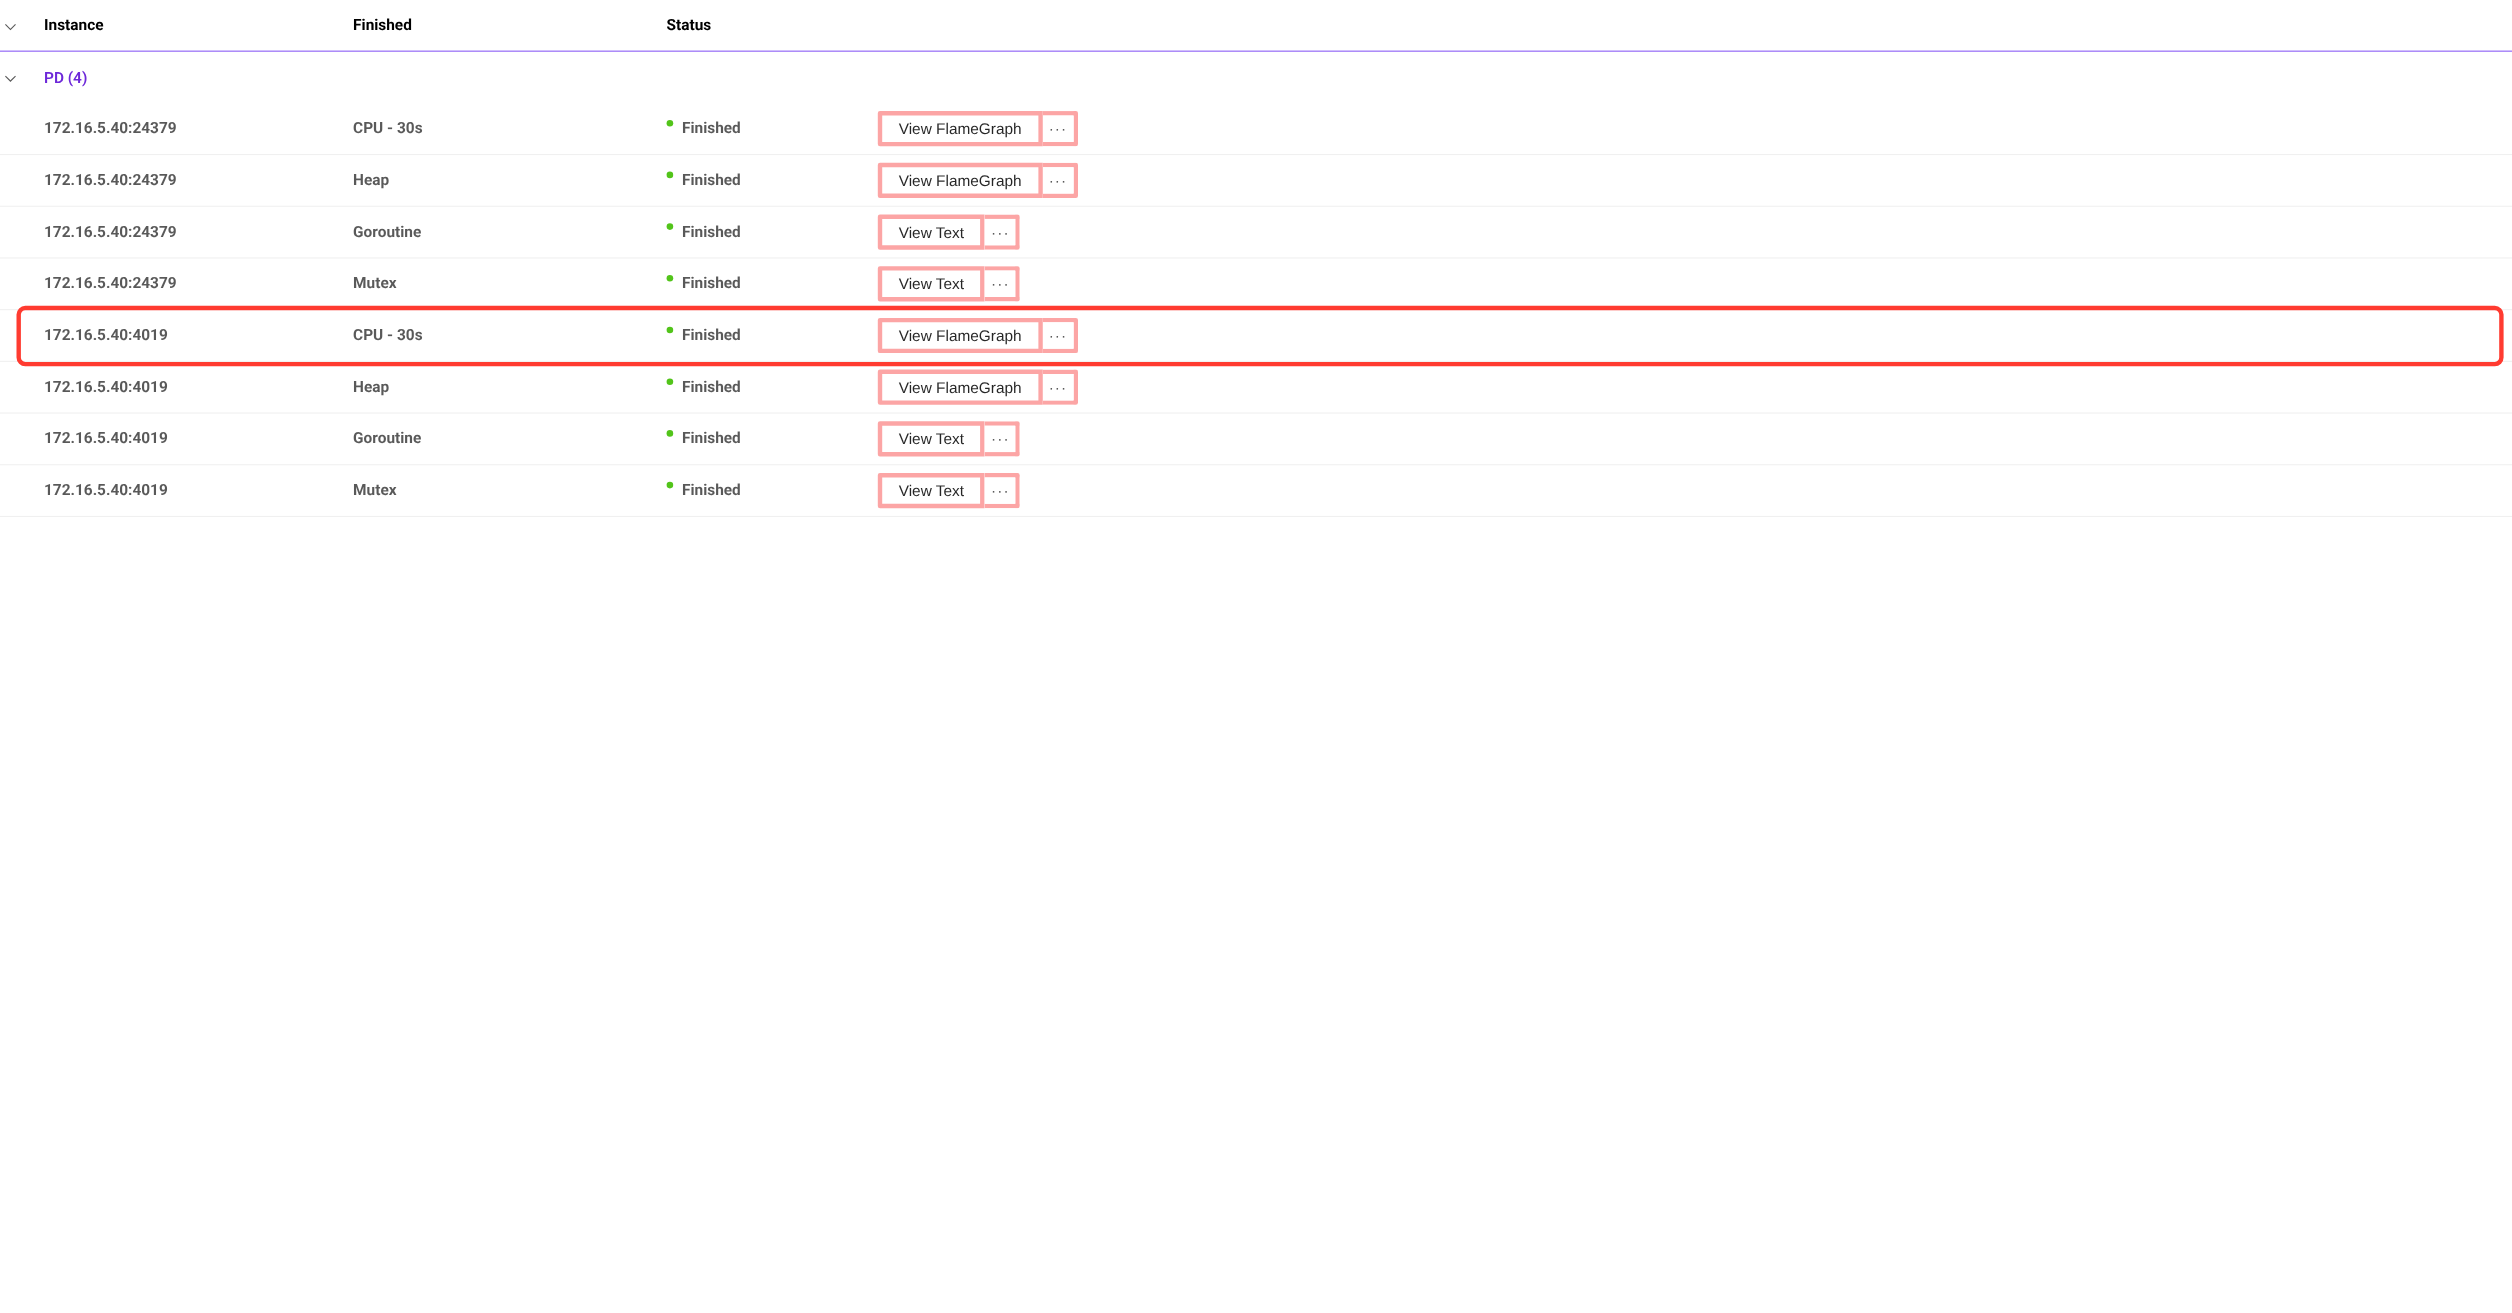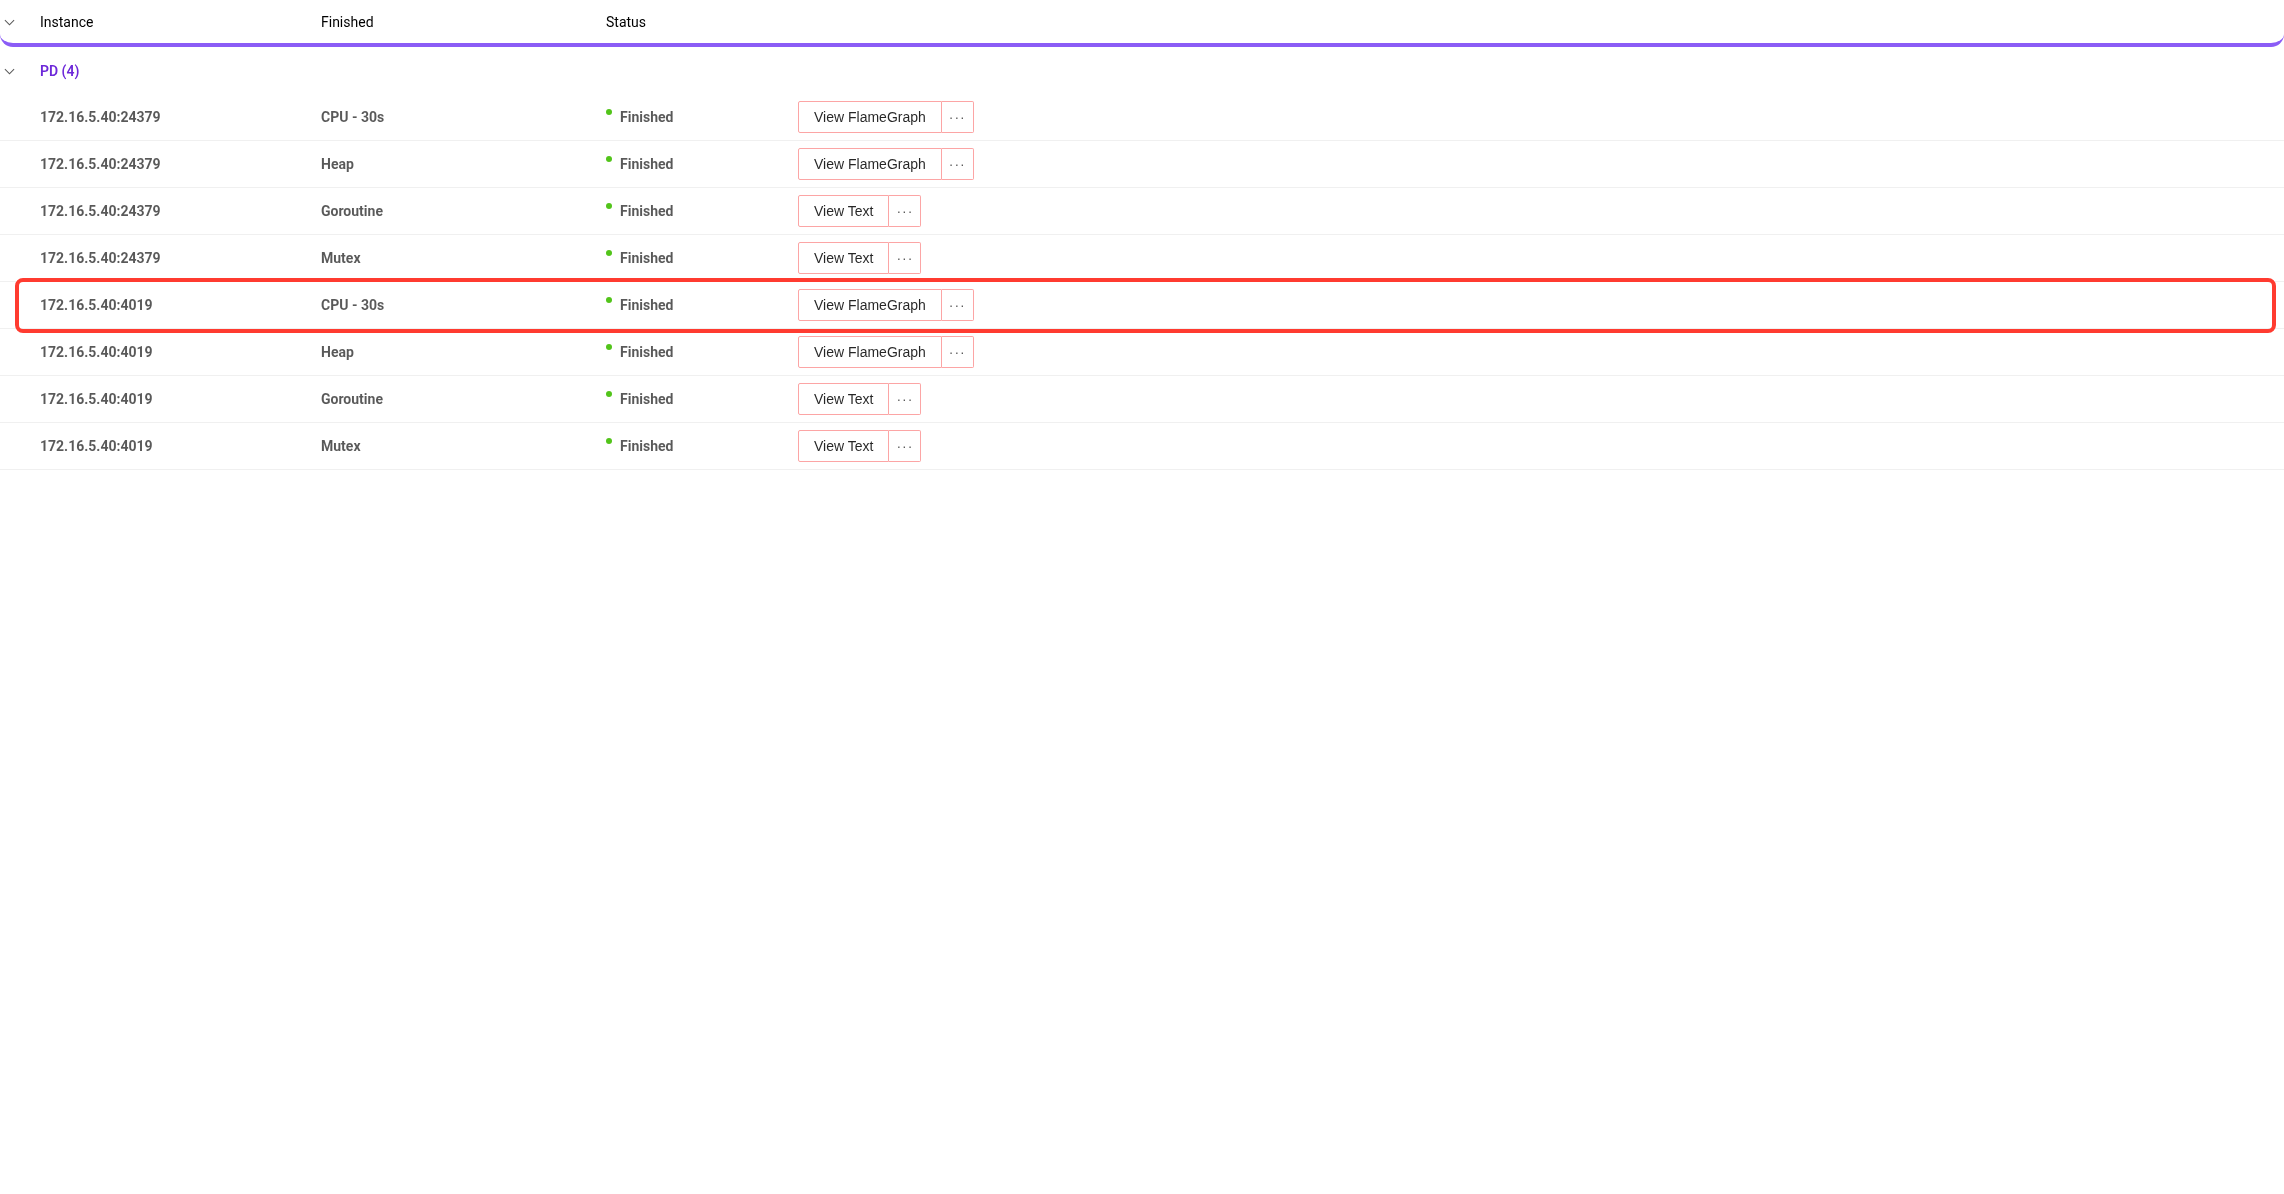--- a/index.html
+++ b/index.html
@@ -13,23 +13,22 @@
       width: 100%;
     }
     .row {
       display: flex;
       align-items: center;
       border-bottom: 1px solid #f0f0f0;
       min-height: 47px;
       padding: 0 6px;
     }
     .header-row {
-      font-weight: 400;
-      border-bottom: 4px solid #8b5cf6;
-      border-radius: 13px;
+      font-weight: 700;
+      border-bottom: 1px solid #8b5cf6;
     }
     .group-row {
       font-weight: 600;
       border-bottom: none;
     }
     .col-expand {
       width: 34px;
       flex: 0 0 34px;
       display: flex;
       align-items: center;
@@ -76,21 +75,21 @@
       border-radius: 50%;
       background: #52c41a;
       flex: 0 0 6px;
     }
     .btn {
       display: inline-flex;
       align-items: center;
       justify-content: center;
       height: 32px;
       padding: 0 15px;
-      border: 1px solid #fca5a5;
+      border: 4px solid #fca5a5;
       background: #fff;
       border-radius: 2px;
       cursor: pointer;
       color: rgba(0,0,0,0.85);
       font-size: 14px;
       white-space: nowrap;
     }
     .btn-more {
       width: 32px;
       padding: 0;

